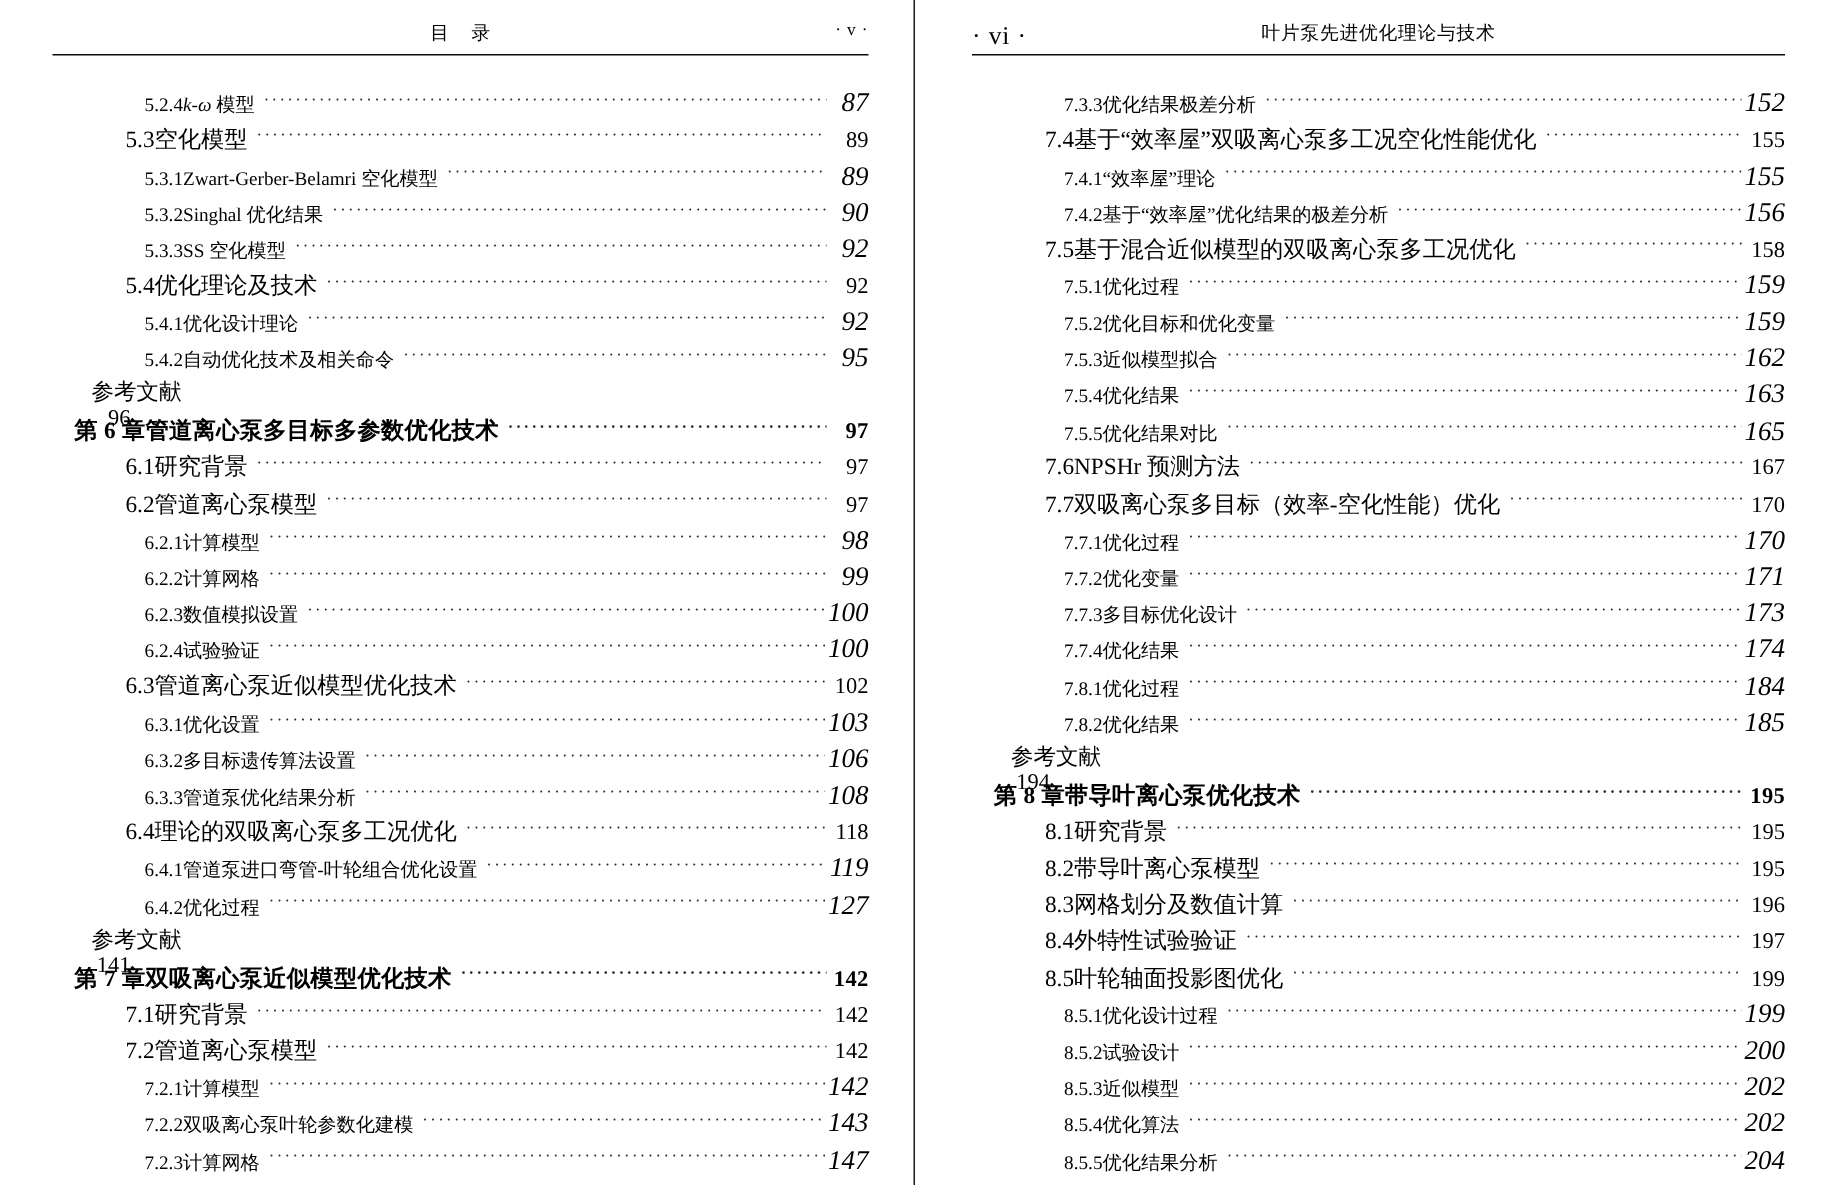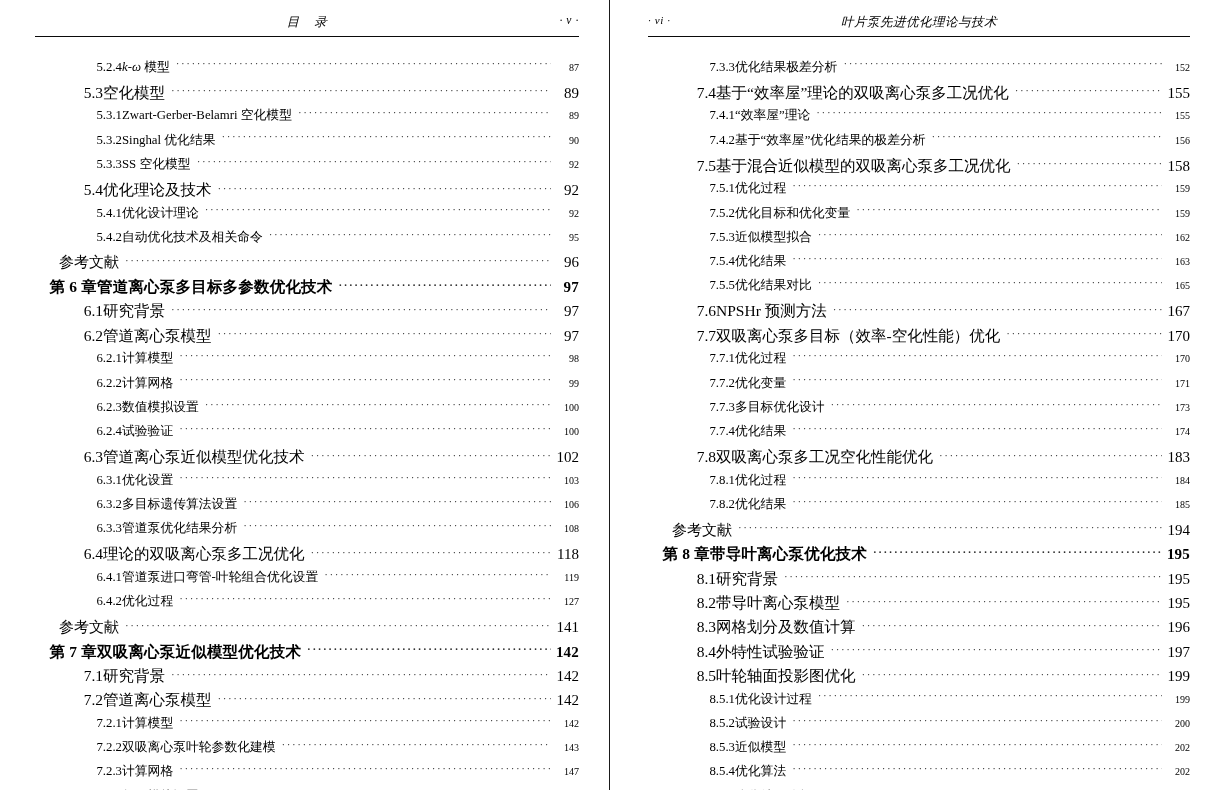--- a/index.html
+++ b/index.html
@@ -36,40 +36,39 @@
     right: 30px;
     top: 14px;
     height: 22px;
   }
   .page.right .runhead { left: 38px; right: 28px; }
   .runhead-inner {
     position: relative;
     height: 18px;
     font-size: 12.5px;
     letter-spacing: 0.5px;
-    font-style: italic;
   }
   .rh-center {
     position: absolute;
     left: 0; right: 0;
     text-align: center;
     white-space: pre;
   }
   .rh-folio-right {
     position: absolute;
     right: 0;
     top: 0;
     font-size: 11.5px;
     letter-spacing: 0.6px;
   }
   .rh-folio-left {
     position: absolute;
     left: 0;
     top: 0;
-    font-size: 11px;
+    font-size: 17px;
     letter-spacing: 0.6px;
   }
   .rule {
     position: absolute;
     left: 35px;
     right: 30px;
     top: 36px;
     height: 0;
     border-top: 1.6px solid #0a0a0a;
   }
@@ -128,36 +127,37 @@
     padding-left: 0px;
     letter-spacing: 0.2px;
   }
   .entry.lvl-chapter .num { min-width: 62px; }
   .entry.lvl-chapter .pg { font-weight: bold; font-size: 15px; }
 
   
   .entry.lvl-ref {
     font-size: 15px;
     padding-left: 24px;
+    flex-direction: column;
   }
 
   
   .entry.lvl-2 {
     font-size: 15.5px;
     padding-left: 24px;
   }
   .entry.lvl-2 .num { min-width: 44px; }
 
   
   .entry.lvl-3 {
     font-size: 12.8px;
     padding-left: 47px;
   }
   .entry.lvl-3 .num { min-width: 40px; }
-  .entry.lvl-3 .pg { font-size: 10px; }
+  .entry.lvl-3 .pg { font-size: 18px; font-style: italic; }
 
   .entry.lvl-2 .pg, .entry.lvl-ref .pg { font-size: 15px; }
 
   .ital { font-style: italic; }
 </style>
 </head>
 <body>
 
 <div class="spread">
 
@@ -367,21 +367,21 @@
     <div class="rule"></div>
     <div class="toc">
         <div class="entry lvl-3">
           <span class="num">7.3.3</span>
           <span class="title">优化结果极差分析</span>
           <span class="leader"></span>
           <span class="pg">152</span>
         </div>
         <div class="entry lvl-2">
           <span class="num">7.4</span>
-          <span class="title">基于“效率屋”理论的双吸离心泵多工况优化</span>
+          <span class="title">基于“效率屋”双吸离心泵多工况空化性能优化</span>
           <span class="leader"></span>
           <span class="pg">155</span>
         </div>
         <div class="entry lvl-3">
           <span class="num">7.4.1</span>
           <span class="title">“效率屋”理论</span>
           <span class="leader"></span>
           <span class="pg">155</span>
         </div>
         <div class="entry lvl-3">
@@ -454,26 +454,20 @@
           <span class="num">7.7.3</span>
           <span class="title">多目标优化设计</span>
           <span class="leader"></span>
           <span class="pg">173</span>
         </div>
         <div class="entry lvl-3">
           <span class="num">7.7.4</span>
           <span class="title">优化结果</span>
           <span class="leader"></span>
           <span class="pg">174</span>
-        </div>
-        <div class="entry lvl-2">
-          <span class="num">7.8</span>
-          <span class="title">双吸离心泵多工况空化性能优化</span>
-          <span class="leader"></span>
-          <span class="pg">183</span>
         </div>
         <div class="entry lvl-3">
           <span class="num">7.8.1</span>
           <span class="title">优化过程</span>
           <span class="leader"></span>
           <span class="pg">184</span>
         </div>
         <div class="entry lvl-3">
           <span class="num">7.8.2</span>
           <span class="title">优化结果</span>

